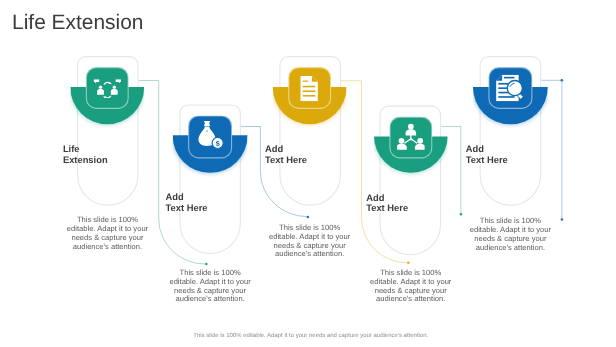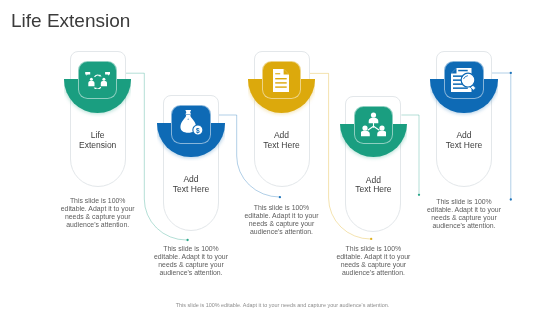--- a/index.html
+++ b/index.html
@@ -5,21 +5,21 @@
   html,body{margin:0;padding:0;}
   body{width:560px;height:315px;background:#ffffff;font-family:"Liberation Sans",sans-serif;overflow:hidden;}
   .slide{position:relative;width:560px;height:315px;overflow:hidden;background:#fff;}
   .title{position:absolute;left:11px;top:10px;font-size:19px;color:#3b3b3b;font-weight:400;}
   .node{position:absolute;width:56px;height:136px;}
   .capsule{position:absolute;left:0;top:0;width:56px;height:136px;border:1px solid #e3e7ea;border-radius:8px 8px 28px 28px;background:#fff;box-sizing:border-box;}
   .bowl{position:absolute;left:-5.6px;top:28px;width:67.2px;height:38px;overflow:hidden;}
   .bowl i{display:block;width:67.2px;height:67.2px;border-radius:50%;margin-top:-33.6px;}
   .isq{position:absolute;left:8.3px;top:10px;width:39.4px;height:38.4px;border-radius:9.5px;display:flex;align-items:center;justify-content:center;border:1px solid rgba(255,255,255,.5);box-sizing:border-box;}
   .isq svg{display:block;}
-  .label{position:absolute;left:-12.5px;width:81px;top:80px;text-align:center;font-size:8.5px;font-weight:normal;color:#3c3c3c;line-height:9.5px;white-space:pre-line;}
+  .label{position:absolute;left:-12.5px;width:81px;top:80px;text-align:left;font-size:8.5px;font-weight:bold;color:#3c3c3c;line-height:9.5px;white-space:pre-line;}
   .desc{position:absolute;width:82px;text-align:center;font-size:6.9px;color:#5c5c5c;line-height:8px;}
   .footer{position:absolute;left:2.5px;top:302px;width:560px;text-align:center;font-size:5.45px;color:#8d8d8d;}
   svg.conn{position:absolute;left:0;top:0;width:560px;height:315px;overflow:visible;}
 </style>
 </head>
 <body>
 
 <div class="slide">
   <div class="title">Life Extension</div>
   <svg class="conn" viewBox="0 0 560 315">

